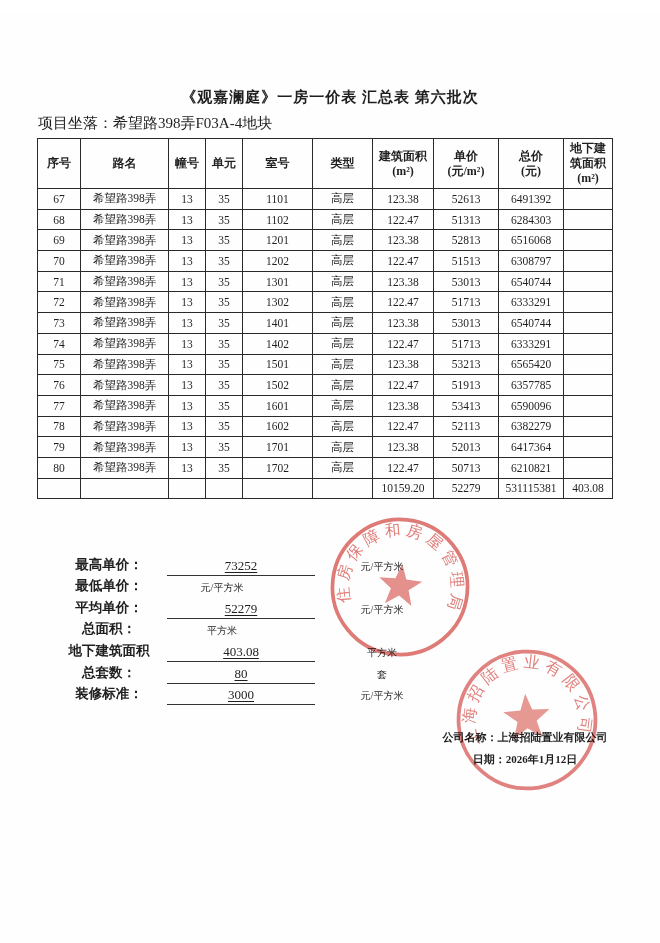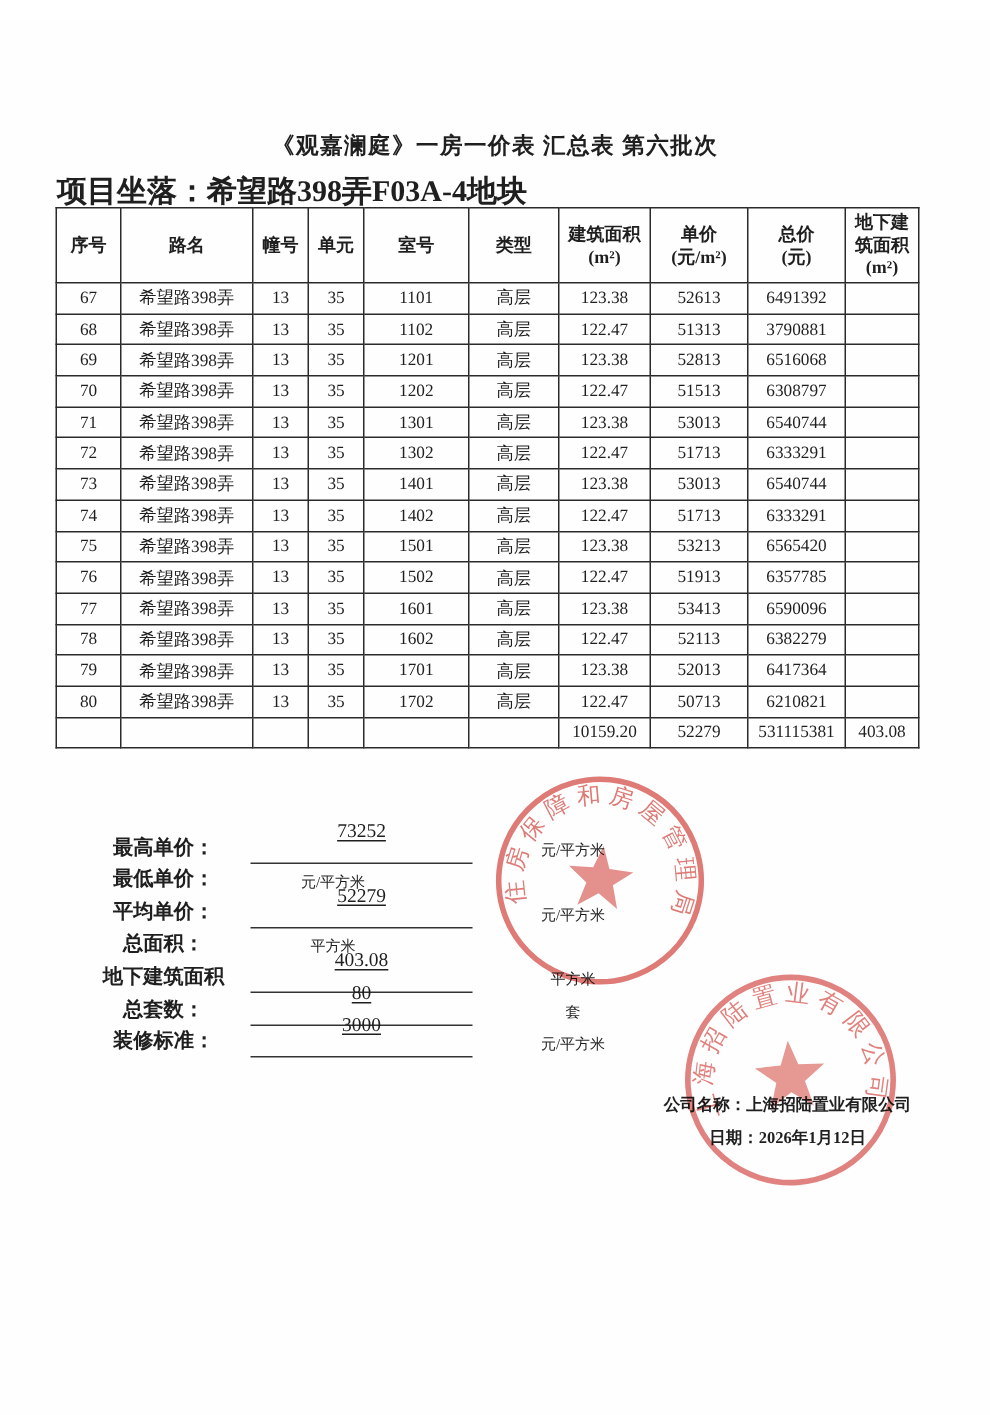--- a/index.html
+++ b/index.html
@@ -9,21 +9,21 @@
     background:#fefefe; overflow:hidden;
     font-family:"Liberation Serif","DejaVu Serif",serif;
     color:#1f1f1f;
   }
   .doc-title {
     position:absolute; top:76px; left:0; width:100%;
     text-align:center; font-size:15px; font-weight:bold; letter-spacing:1px;
   }
   .location {
     position:absolute; top:102px; left:38px;
-    font-size:20px; font-weight:bold;
+    font-size:15px; font-weight:normal;
   }
   table.price-table {
     position:absolute; top:126px; left:37px; width:575px;
     border-collapse:collapse; table-layout:fixed;
   }
   table.price-table th, table.price-table td {
     border:1px solid #2a2a2a; text-align:center; vertical-align:middle;
     overflow:hidden;
   }
   table.price-table th {
@@ -36,21 +36,21 @@
   .summary { position:absolute; top:542px; left:63px; }
   .summary-row {
     display:flex; align-items:flex-end; height:21.6px;
   }
   .summary-label {
     width:92px; text-align:center; font-size:13.5px; font-weight:bold;
     padding-bottom:2px;
   }
   .summary-field {
     width:148px; margin-left:12px; border-bottom:1px solid #333;
-    text-align:center; font-size:13px; padding-bottom:13px;
+    text-align:center; font-size:13px; padding-bottom:1px;
   }
   .summary-value { text-decoration:underline; text-underline-offset:2px; }
   .summary-unit {
     width:110px; margin-left:12px; text-align:center;
     font-size:10px; padding-bottom:2px;
   }
   .company-block {
     position:absolute; top:714px; left:420px; width:210px;
     text-align:center; font-size:11px; font-weight:bold; line-height:22px;
   }
@@ -118,21 +118,21 @@
       </tr>
         <tr>
         <td>68</td>
         <td>希望路398弄</td>
         <td>13</td>
         <td>35</td>
         <td>1102</td>
         <td>高层</td>
         <td>122.47</td>
         <td>51313</td>
-        <td>3790881</td>
+        <td>6284303</td>
         <td></td>
       </tr>
         <tr>
         <td>69</td>
         <td>希望路398弄</td>
         <td>13</td>
         <td>35</td>
         <td>1201</td>
         <td>高层</td>
         <td>123.38</td>

